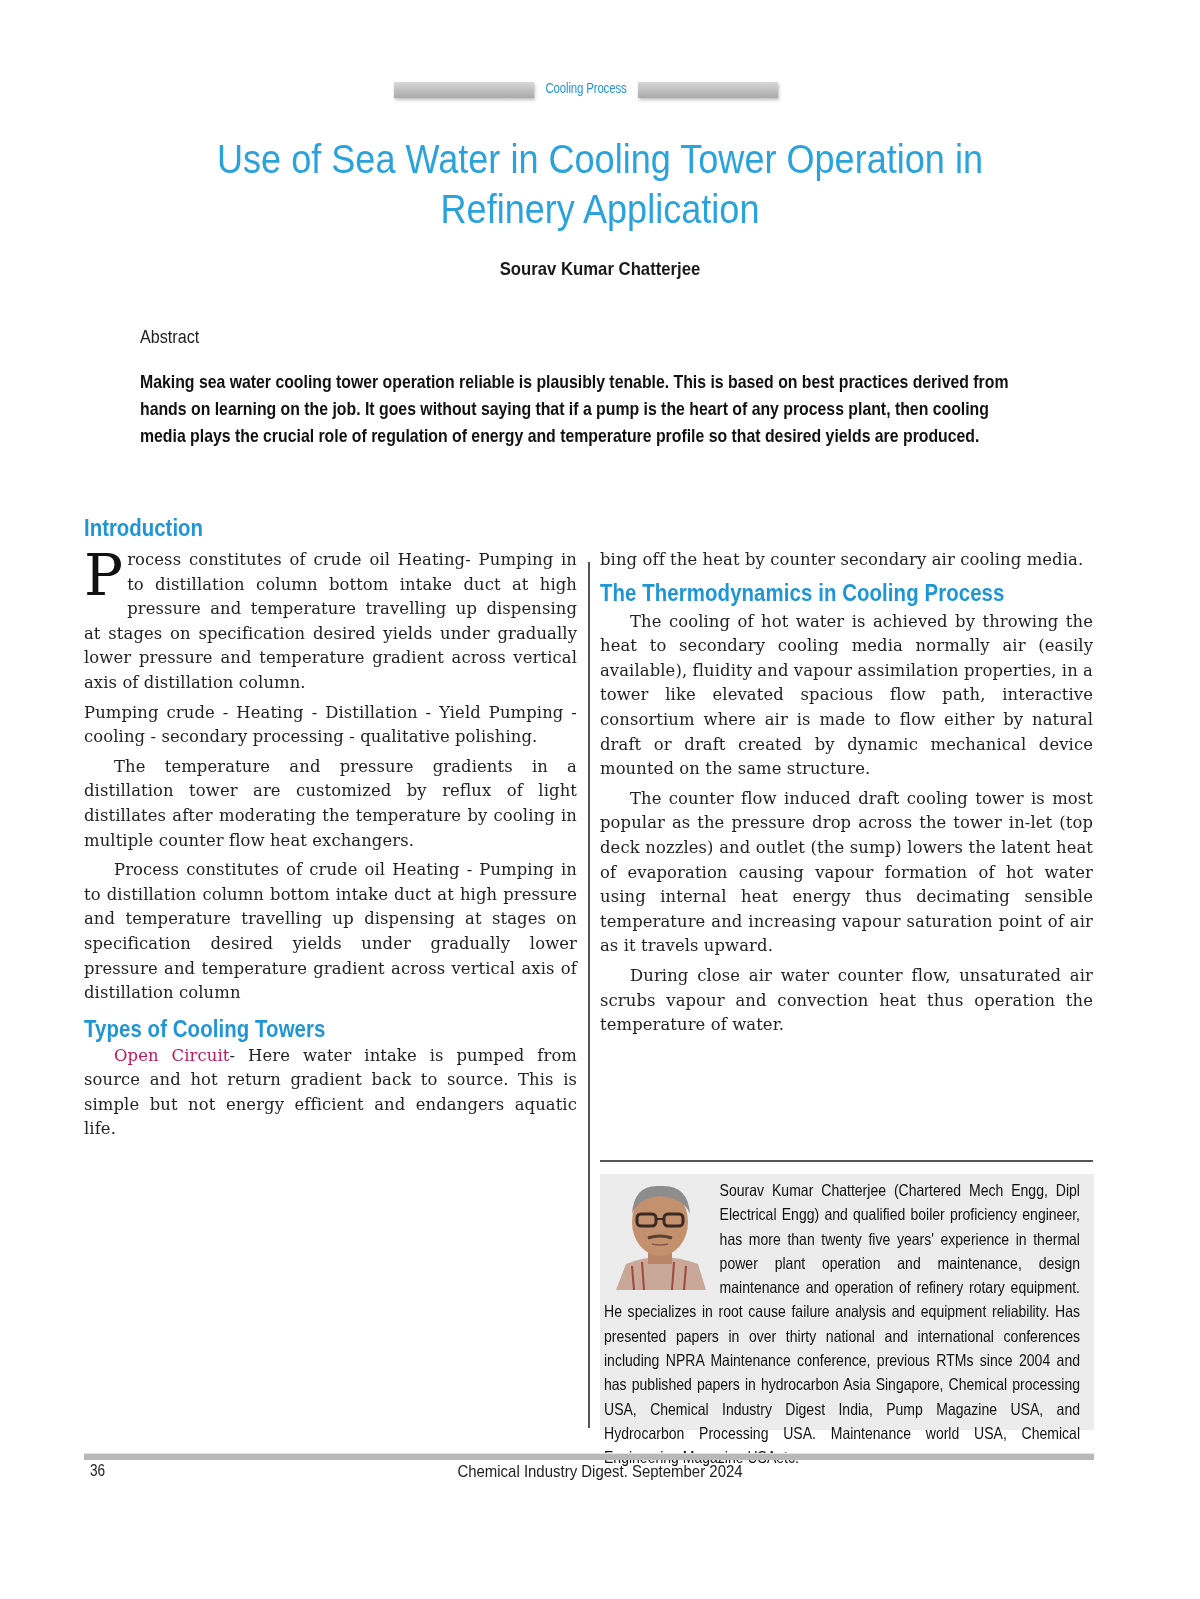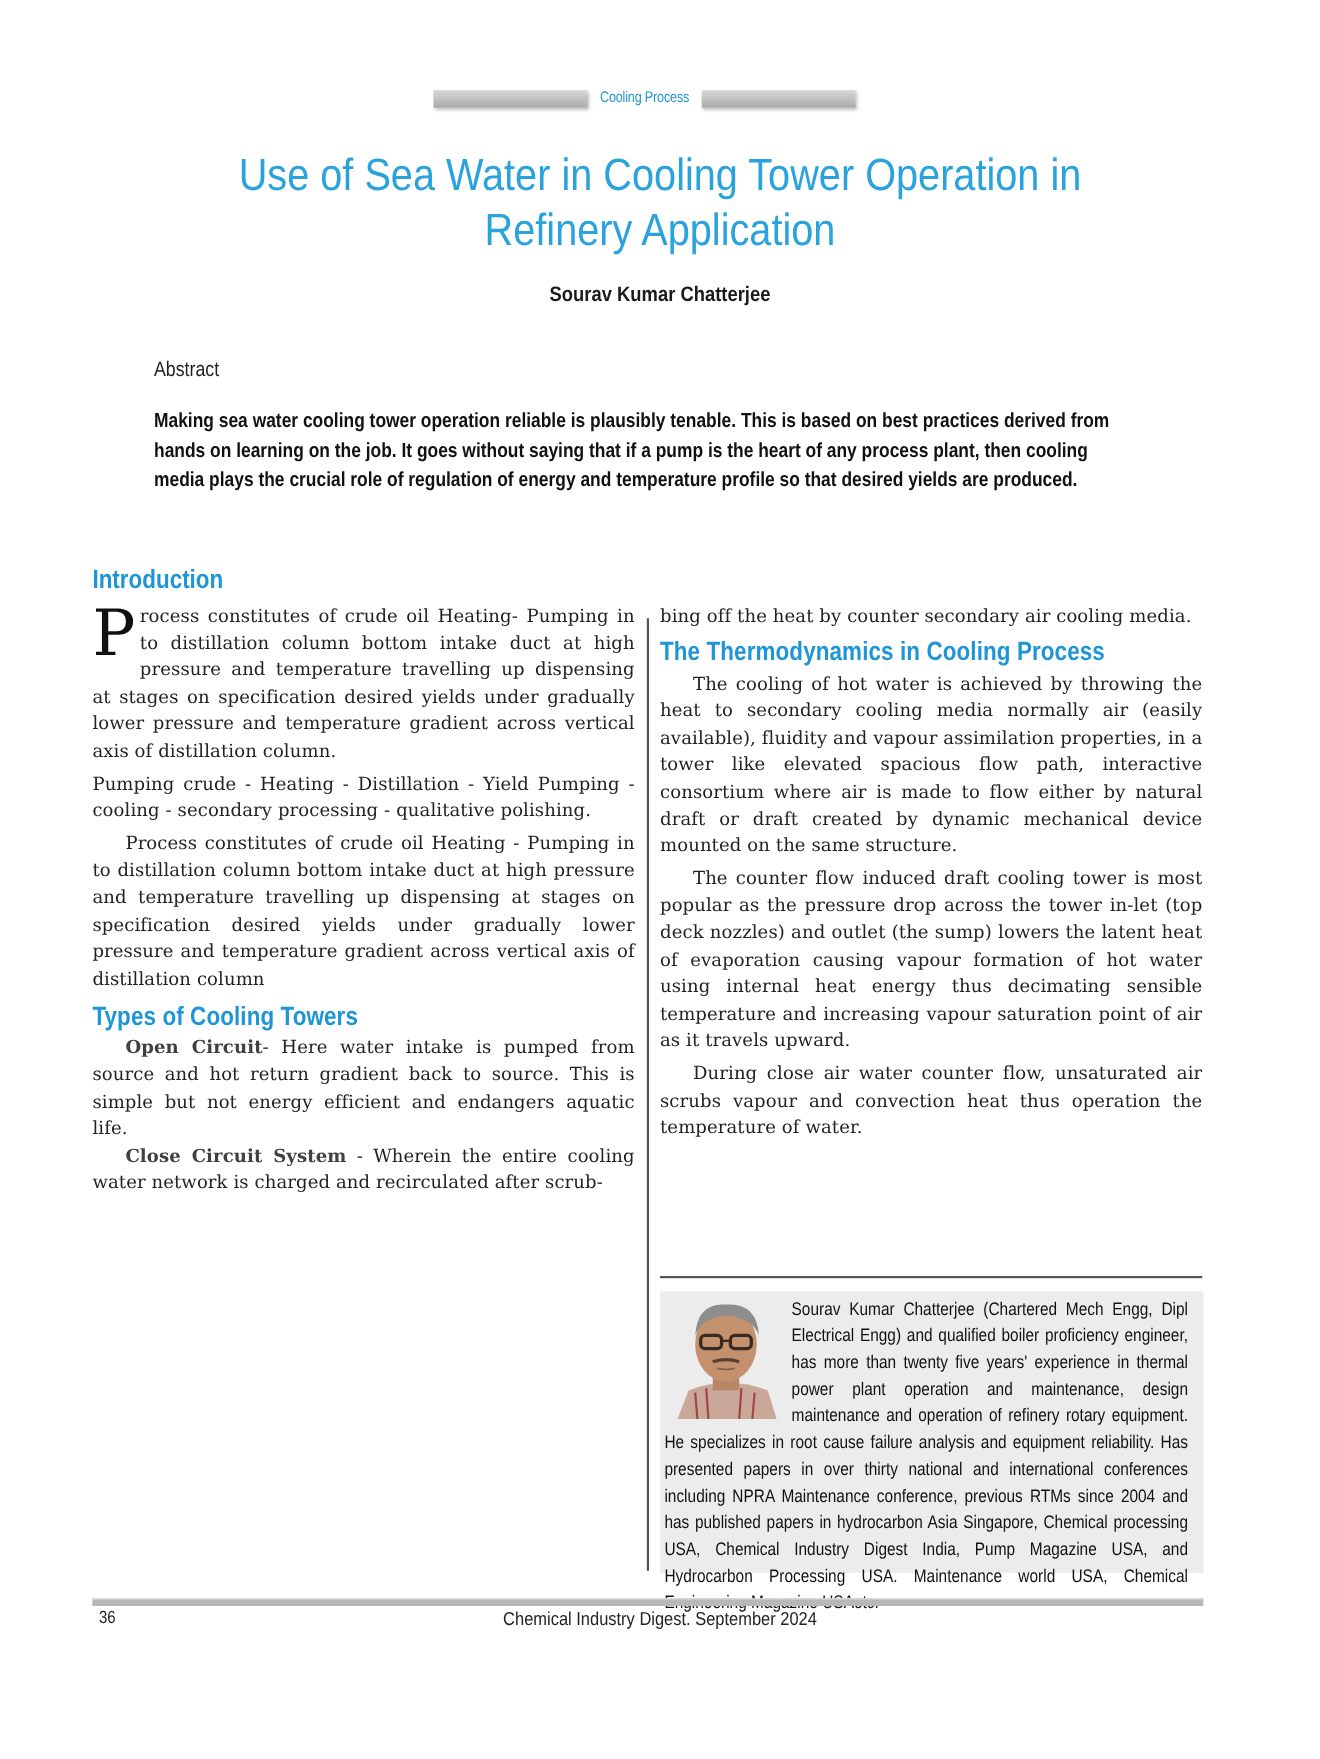--- a/index.html
+++ b/index.html
@@ -25,21 +25,21 @@
     .col-right { left: 600px; top: 548px; width: 493px; }
     .col p { margin: 0 0 5px 0; text-indent: 30px; }
     .col p.noindent { text-indent: 0; }
     .col p.nomargin { margin-bottom: 0; }
     .col-divider { position: absolute; left: 588px; top: 562px; width: 2px; height: 866px; background: #555; }
 
     .section-heading { font-family: "Liberation Sans", sans-serif; font-weight: bold; font-size: 24px; line-height: 30px; color: #1e96d6; transform: scaleX(0.85); transform-origin: left; white-space: nowrap; margin: 0; }
     .intro-heading { position: absolute; left: 84px; top: 513px; }
 
     .dropcap { float: left; font-family: "DejaVu Serif", "Liberation Serif", serif; font-size: 58px; line-height: 46px; margin: 4px 4px 0 0; color: #111; }
-    b.lead { font-weight: bold; color: #404040; }
+    b.lead { font-weight: normal; color: #be185d; }
 
     
     .bio-rule { position: absolute; left: 600px; top: 1160px; width: 493px; height: 2px; background: #555; }
     .bio-box { position: absolute; left: 600px; top: 1174px; width: 494px; height: 256px; background: #ececec; }
     .bio-photo { position: absolute; left: 612px; top: 1176px; width: 96px; height: 114px; }
     .bio-text { position: absolute; left: 604px; top: 1178px; width: 560px; font-family: "Liberation Sans", sans-serif; font-size: 16.5px; line-height: 24.3px; color: #111; transform: scaleX(0.85); transform-origin: left top; text-align: justify; }
     .bio-text .float-space { float: left; width: 136px; height: 120px; }
 
     
     .footer-rule { position: absolute; left: 84px; top: 1453px; width: 1010px; height: 6px; background: #b8b8b8; border-top: 1px solid #e3e3e3; }
@@ -62,28 +62,26 @@
 <div class="abstract-heading">Abstract</div>
 <div class="abstract-body">Making sea water cooling tower operation reliable is plausibly tenable. This is based on best practices derived from hands on learning on the job. It goes without saying that if a pump is the heart of any process plant, then cooling media plays the crucial role of regulation of energy and temperature profile so that desired yields are produced.</div>
 
 <h2 class="section-heading intro-heading">Introduction</h2>
 
 <div class="col col-left">
   <p class="noindent">
     <span class="dropcap">P</span><span>rocess constitutes of crude  oil Heating- Pumping in to distillation column bottom intake duct at high pressure and temperature travelling up dispensing at stages on specification desired yields under gradually lower pressure and temperature gradient across vertical axis of distillation column.</span>
   </p>
   <p class="noindent">Pumping crude - Heating - Distillation - Yield Pumping - cooling - secondary processing - qualitative polishing.</p>
+  <p>The temperature and pressure gradients in a distillation tower are customized by reflux of light distillates after moderating the temperature by cooling in multiple counter flow heat exchangers.</p>
   <p class="nomargin">Process constitutes of crude oil Heating - Pumping in to distillation column bottom intake duct at high pressure and temperature travelling up dispensing at stages on specification desired yields under gradually lower pressure and temperature gradient across vertical axis of distillation column</p>
 
   <h2 class="section-heading" style="margin-top:8px;">Types of Cooling Towers</h2>
   <p class="nomargin">
     <b class="lead">Open Circuit</b><span>- Here water intake is pumped from source and hot return gradient back to source. This is simple but not energy efficient and endangers aquatic life.</span>
-  </p>
-  <p class="nomargin">
-    <b class="lead">Close Circuit System</b><span> - Wherein the entire cooling water network is charged and recirculated after scrub-</span>
   </p>
 </div>
 
 <div class="col-divider"></div>
 
 <div class="col col-right">
   <p class="noindent">bing off the heat by counter secondary air cooling media.</p>
   <h2 class="section-heading" style="margin:2px 0 2px 0;">The Thermodynamics in Cooling Process</h2>
   <p>The cooling of hot water is achieved by throwing the heat to secondary cooling media  normally air (easily available), fluidity and vapour assimilation properties, in a tower like elevated spacious flow path,  interactive consortium where air is made to flow either by natural draft or draft created by dynamic mechanical device mounted on the same structure.</p>
   <p>The counter flow induced draft cooling tower is most popular as the pressure drop across the tower in-let (top deck nozzles) and outlet (the sump) lowers the latent heat of evaporation causing vapour formation of hot water using internal heat energy thus decimating sensible temperature and increasing vapour saturation point of air as it travels upward.</p>

